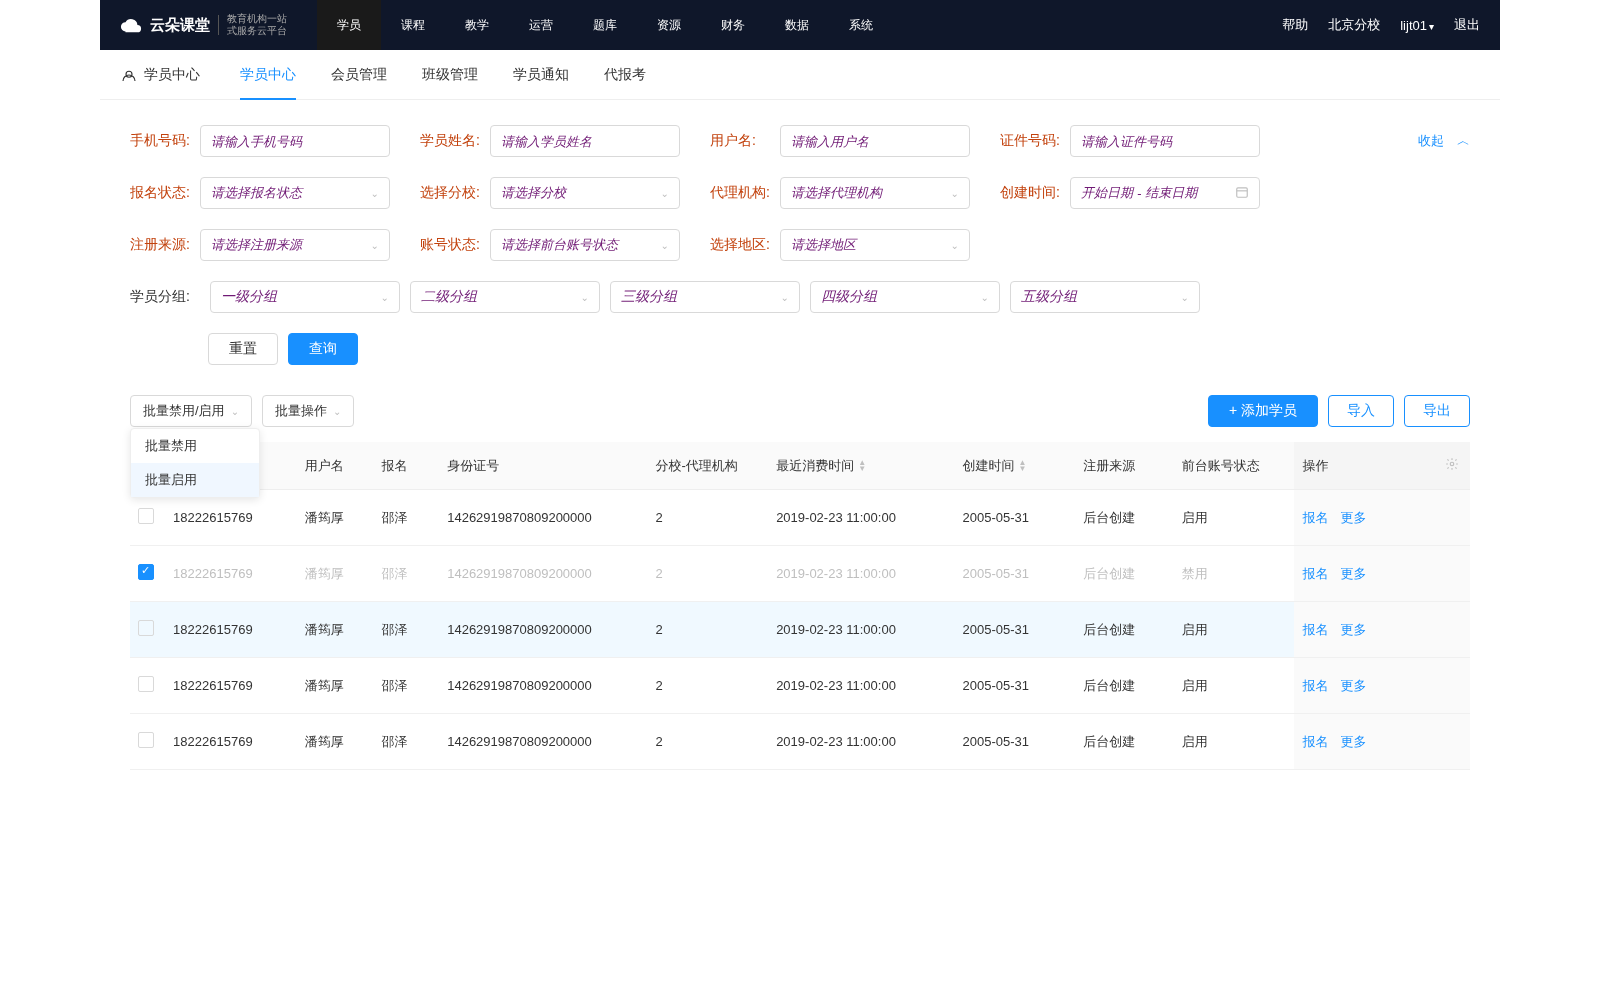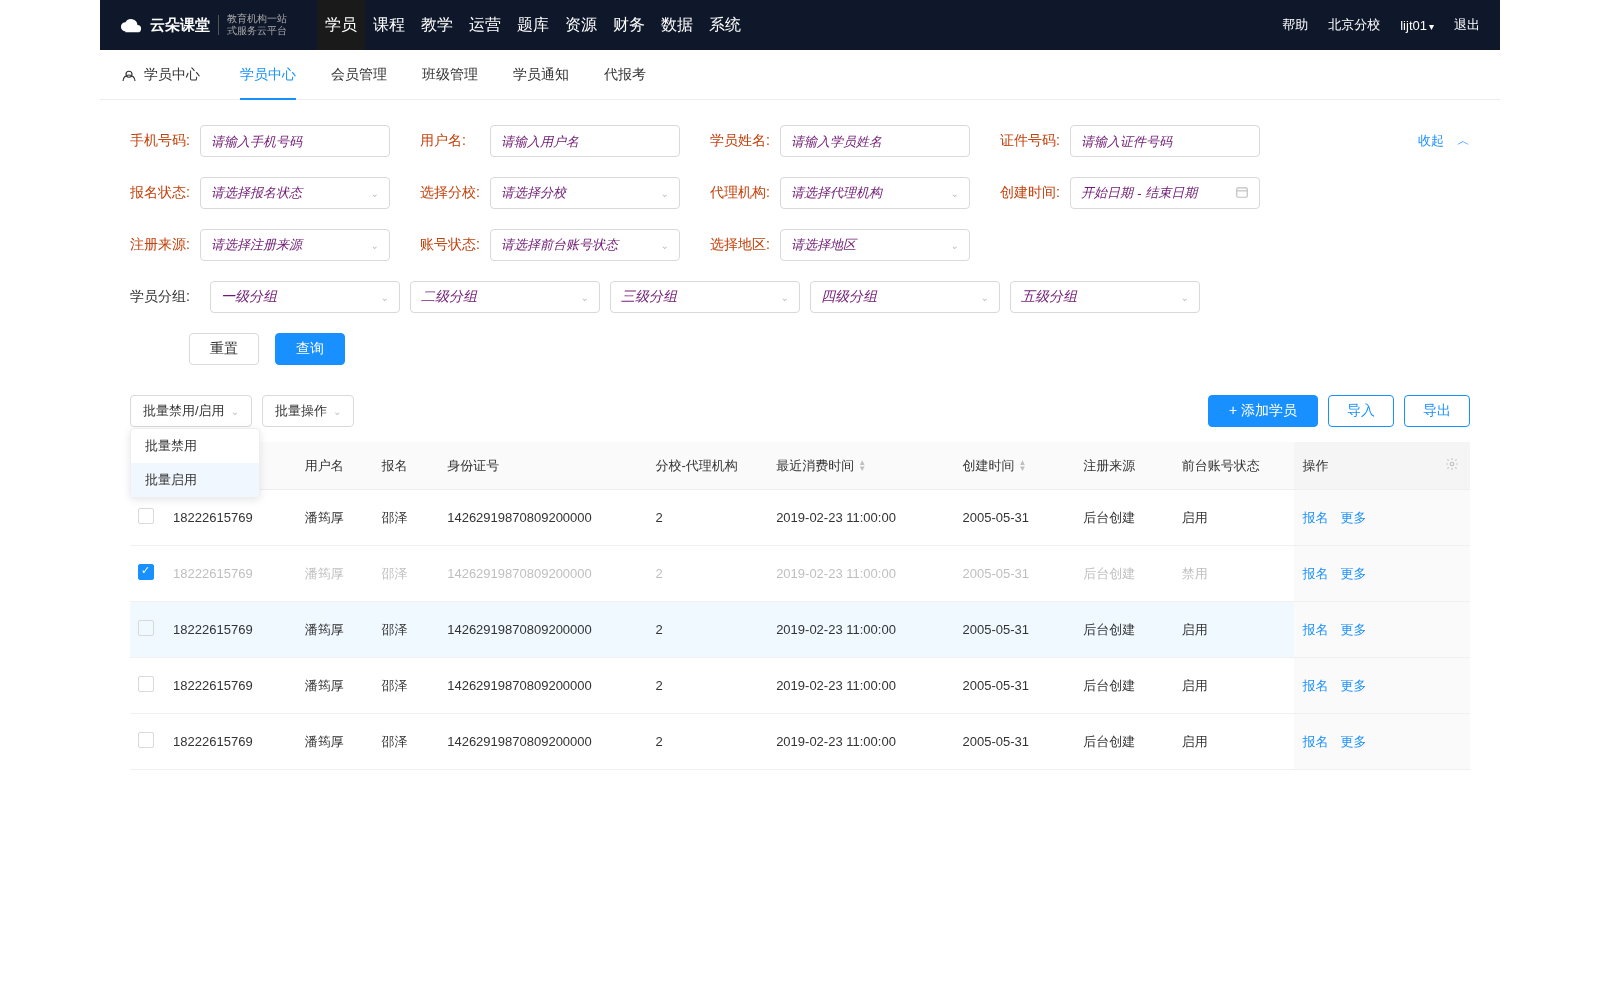--- a/index.html
+++ b/index.html
@@ -7,21 +7,21 @@
 .container { width: 1400px; margin: 0 auto; }
 
 
 .top-nav { background: #0f172a; height: 50px; display: flex; align-items: center; padding: 0 20px; color: #fff; }
 .logo { display: flex; align-items: center; gap: 8px; margin-right: 30px; }
 .logo-icon { width: 22px; height: 22px; }
 .logo-text { font-size: 15px; font-weight: bold; }
 .logo-sep { width: 1px; height: 20px; background: #555; }
 .logo-sub { font-size: 10px; color: #aaa; line-height: 1.2; }
 .nav-items { display: flex; height: 50px; }
-.nav-item { padding: 0 8px; line-height: 50px; color: #fff; cursor: pointer; font-size: 16px; }
+.nav-item { padding: 0 20px; line-height: 50px; color: #fff; cursor: pointer; font-size: 12px; }
 .nav-item.active { background: #1a1a1a; }
 .nav-right { margin-left: auto; display: flex; gap: 20px; align-items: center; font-size: 13px; }
 .nav-right-item { cursor: pointer; color: #fff; }
 .caret-down::after { content: "▾"; font-size: 10px; margin-left: 2px; }
 
 
 .sub-nav { display: flex; align-items: center; height: 50px; border-bottom: 1px solid #eee; padding: 0 20px; }
 .sub-nav-title { display: flex; align-items: center; gap: 6px; margin-right: 40px; color: #333; }
 .sub-nav-items { display: flex; gap: 35px; height: 50px; }
 .sub-nav-item { line-height: 48px; cursor: pointer; color: #333; position: relative; }
@@ -37,21 +37,21 @@
 .filter-input::placeholder, .placeholder { color: #701a75; font-style: italic; }
 .filter-select { cursor: pointer; }
 .select-arrow { color: #bfbfbf; font-size: 10px; }
 .date-range { display: flex; align-items: center; gap: 4px; }
 .date-icon { color: #bfbfbf; }
 .collapse-link { color: #1890ff; cursor: pointer; font-size: 13px; display: flex; align-items: center; gap: 13px; margin-left: auto; }
 .group-row { display: flex; gap: 10px; align-items: center; margin-bottom: 20px; }
 .group-label { width: 70px; }
 .group-select { flex: 1; max-width: 190px; height: 32px; border: 1px solid #d9d9d9; border-radius: 4px; padding: 0 10px; display: flex; align-items: center; justify-content: space-between; cursor: pointer; }
 
-.btn-row { display: flex; gap: 16px; margin-left: 59px; }
+.btn-row { display: flex; gap: 10px; margin-left: 78px; }
 .btn { height: 32px; padding: 0 20px; border-radius: 4px; cursor: pointer; font-size: 14px; border: 1px solid #d9d9d9; background: #fff; color: #333; }
 .btn-primary { background: #1890ff; color: #fff; border-color: #1890ff; }
 
 
 .toolbar { display: flex; align-items: center; padding: 15px 30px; position: relative; }
 .dropdown-btn { height: 32px; padding: 0 12px; border: 1px solid #d9d9d9; border-radius: 4px; background: #fff; cursor: pointer; display: flex; align-items: center; gap: 6px; margin-right: 10px; font-size: 13px; }
 .dropdown-menu { position: absolute; top: 48px; left: 30px; background: #fff; border: 1px solid #eee; border-radius: 4px; box-shadow: 0 2px 8px rgba(0,0,0,0.1); width: 130px; z-index: 10; }
 .dropdown-item { padding: 8px 14px; cursor: pointer; font-size: 13px; }
 .dropdown-item.hover { background: #f0f7ff; }
 .toolbar-right { margin-left: auto; display: flex; gap: 10px; }
@@ -125,26 +125,26 @@
       </div>
   </div>
 
   <div class="filter-form">
     <div class="filter-row">
       <div class="filter-group">
         <span class="filter-label">手机号码:</span>
         <input class="filter-input" placeholder="请输入手机号码" style="">
       </div>
       <div class="filter-group">
+        <span class="filter-label">学员姓名:</span>
+        <input class="filter-input" placeholder="请输入学员姓名" style="">
+      </div>
+      <div class="filter-group">
         <span class="filter-label">用户名:</span>
         <input class="filter-input" placeholder="请输入用户名" style="">
-      </div>
-      <div class="filter-group">
-        <span class="filter-label">学员姓名:</span>
-        <input class="filter-input" placeholder="请输入学员姓名" style="">
       </div>
       <div class="filter-group">
         <span class="filter-label">证件号码:</span>
         <input class="filter-input" placeholder="请输入证件号码" style="">
       </div>
       <span class="collapse-link">
           <span>收起</span> 
           <span>︿</span>
         </span>
     </div>

